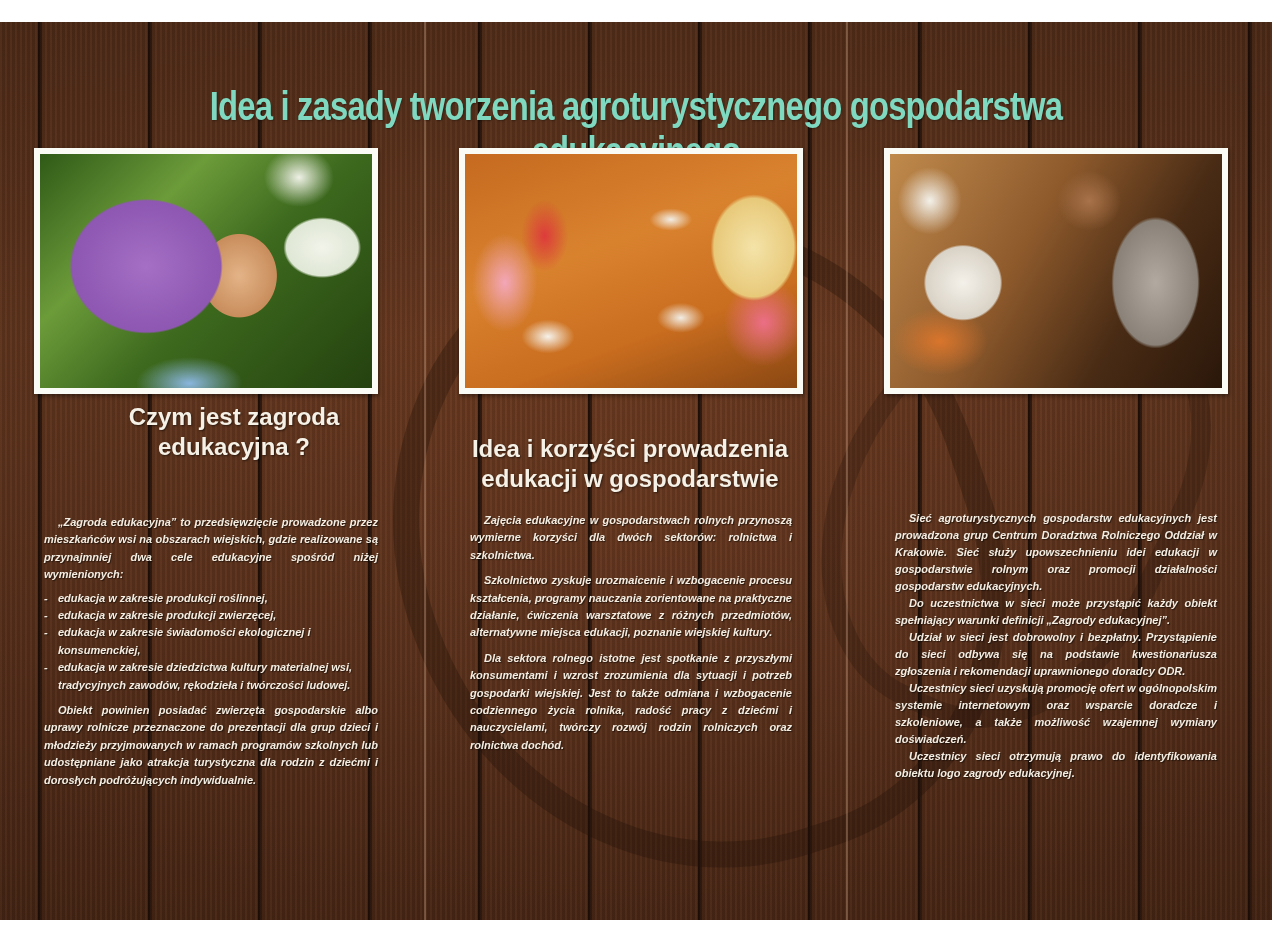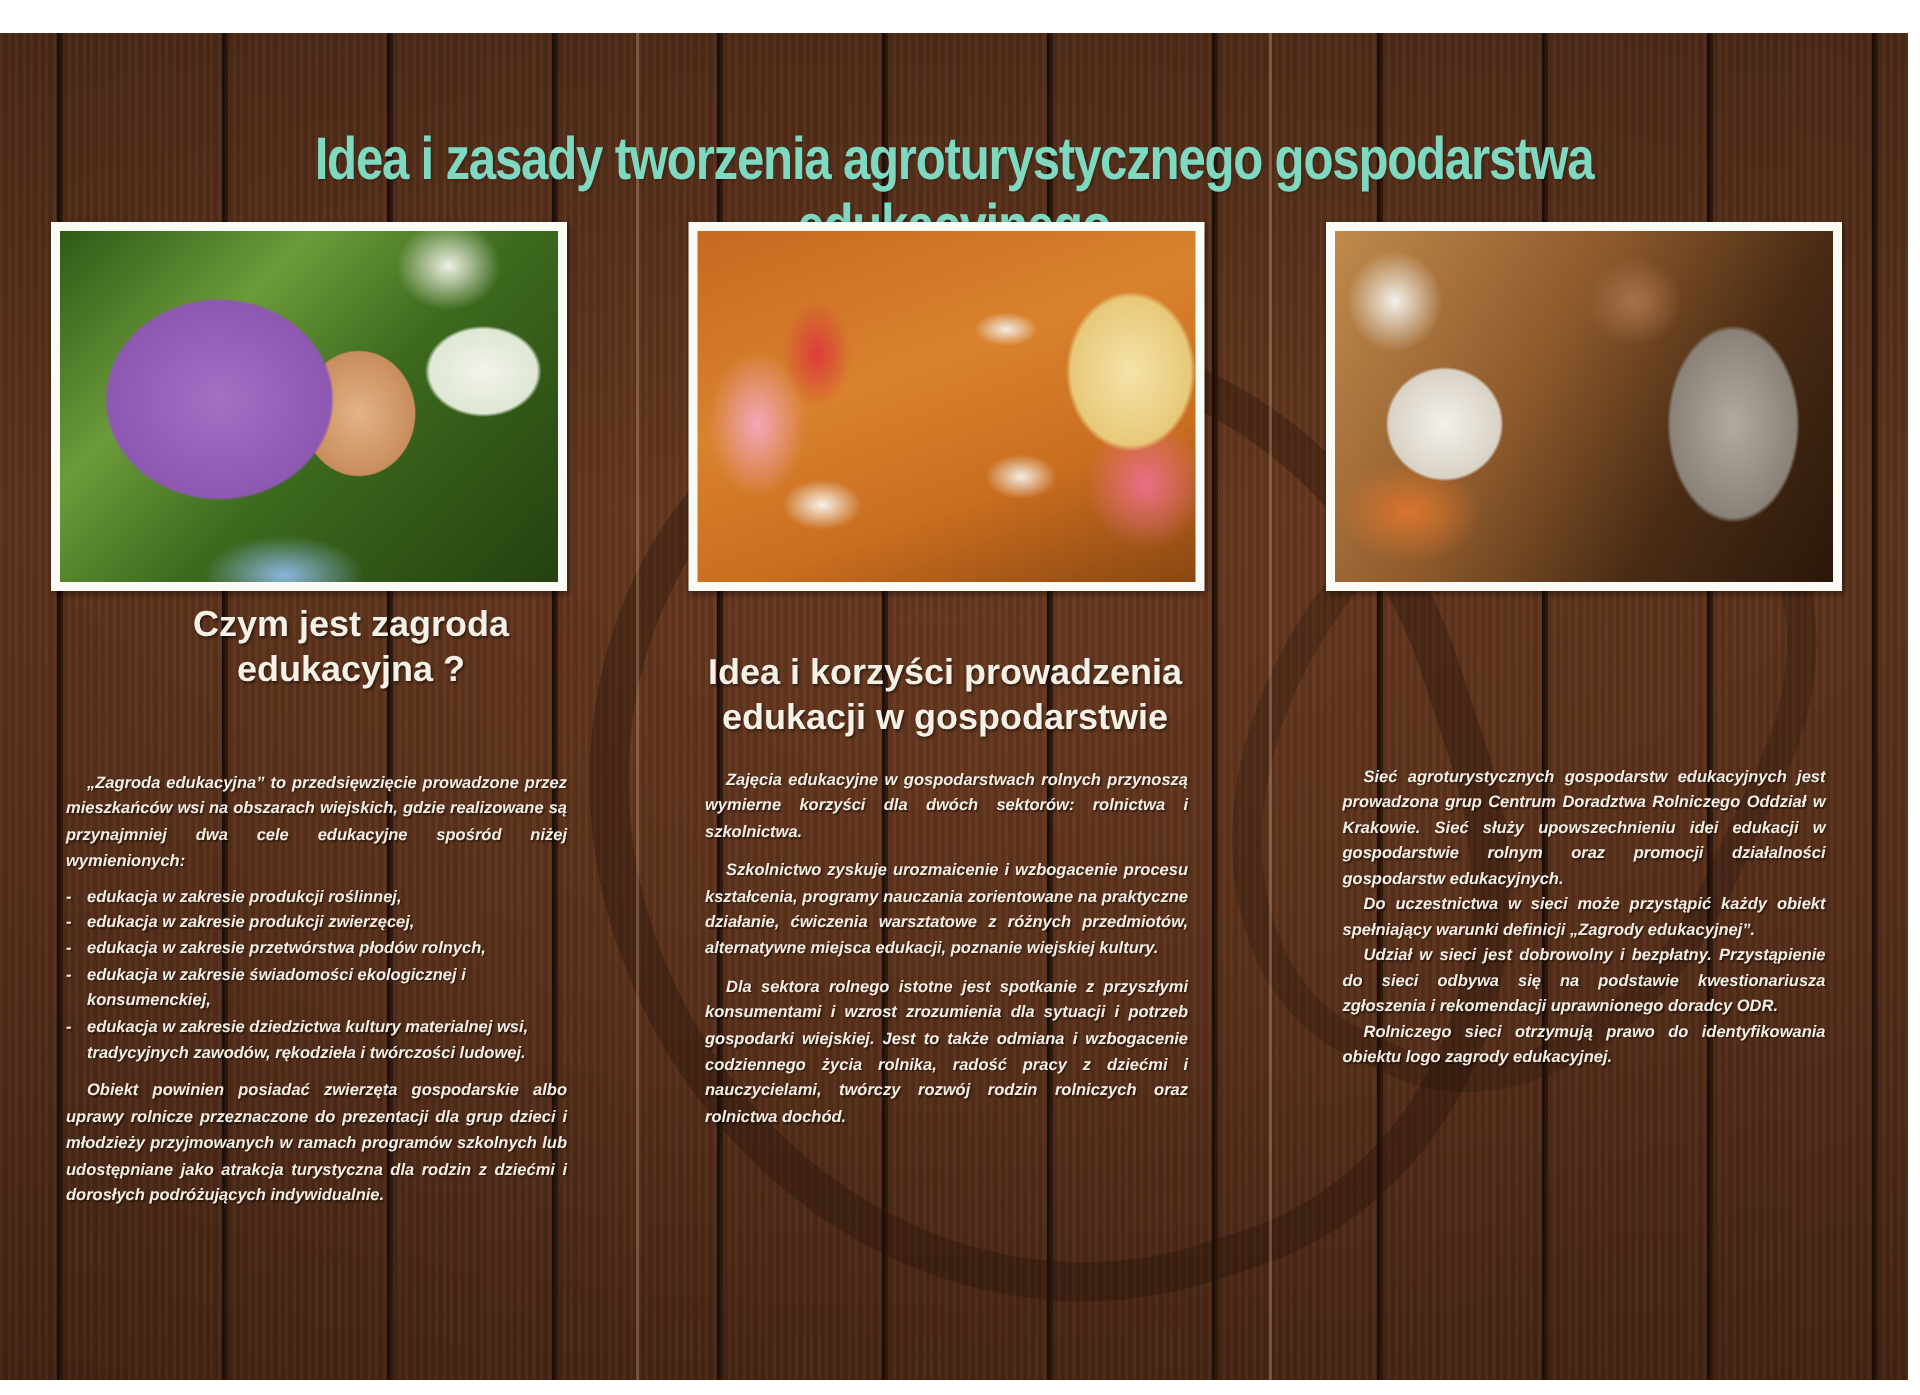--- a/index.html
+++ b/index.html
@@ -106,21 +106,20 @@
 
   <div class="photo-frame" style="left:34px; top:126px; width:344px; height:246px;">
     <div class="photo photo1"></div>
   </div>
   <div class="heading" style="left:40px; top:380px; width:330px;padding-left:29px;">Czym jest zagroda edukacyjna ?</div>
   <div class="body-text" style="left:44px; top:492px; width:334px;">
     <p>„Zagroda edukacyjna” to przedsięwzięcie prowadzone przez mieszkańców wsi na obszarach wiejskich, gdzie realizowane są przynajmniej dwa cele edukacyjne spośród niżej wymienionych:</p>
     <ul>
       <li>edukacja w zakresie produkcji roślinnej,</li>
       <li>edukacja w zakresie produkcji zwierzęcej,</li>
-      <li>edukacja w zakresie przetwórstwa płodów rolnych,</li>
       <li>edukacja w zakresie świadomości ekologicznej i konsumenckiej,</li>
       <li>edukacja w zakresie dziedzictwa kultury materialnej wsi,  tradycyjnych zawodów, rękodzieła i twórczości ludowej.</li>
     </ul>
     <p>Obiekt powinien posiadać zwierzęta gospodarskie albo uprawy rolnicze przeznaczone do prezentacji dla grup dzieci i młodzieży przyjmowanych w ramach programów szkolnych lub udostępniane jako atrakcja turystyczna dla rodzin z dziećmi i dorosłych podróżujących indywidualnie.</p>
   </div>
 
   <div class="photo-frame" style="left:459px; top:126px; width:344px; height:246px;">
     <div class="photo photo2"></div>
   </div>
   <div class="heading" style="left:460px; top:380px; width:340px;margin-top:32px;">Idea i korzyści prowadzenia edukacji w gospodarstwie</div>
@@ -130,15 +129,16 @@
     <p class="gap">Dla sektora rolnego istotne jest spotkanie z przyszłymi konsumentami i wzrost zrozumienia dla sytuacji i potrzeb gospodarki wiejskiej. Jest to także odmiana i wzbogacenie codziennego życia rolnika, radość pracy z dziećmi i nauczycielami, twórczy rozwój rodzin rolniczych oraz rolnictwa dochód.</p>
   </div>
 
   <div class="photo-frame" style="left:884px; top:126px; width:344px; height:246px;">
     <div class="photo photo3"></div>
   </div>
   <div class="body-text" style="left:895px; top:488px; width:322px; line-height:17px;">
     <p>Sieć agroturystycznych gospodarstw edukacyjnych jest prowadzona grup Centrum Doradztwa Rolniczego Oddział w Krakowie. Sieć służy upowszechnieniu idei edukacji w gospodarstwie rolnym oraz promocji działalności gospodarstw edukacyjnych.</p>
     <p>Do uczestnictwa w sieci może przystąpić każdy obiekt spełniający warunki definicji „Zagrody edukacyjnej”.</p>
     <p>Udział w sieci jest dobrowolny i bezpłatny. Przystąpienie do sieci odbywa się na podstawie kwestionariusza zgłoszenia i rekomendacji uprawnionego doradcy ODR.</p>
-    <p>Rolniczego sieci otrzymują prawo do identyfikowania obiektu logo zagrody edukacyjnej.</p>
+    <p>Uczestnicy sieci uzyskują promocję ofert w ogólnopolskim systemie internetowym oraz wsparcie doradcze i szkoleniowe, a także możliwość wzajemnej wymiany doświadczeń.</p>
+    <p>Uczestnicy sieci otrzymują prawo do identyfikowania obiektu logo zagrody edukacyjnej.</p>
   </div>
 </div>
 
 </body></html>

